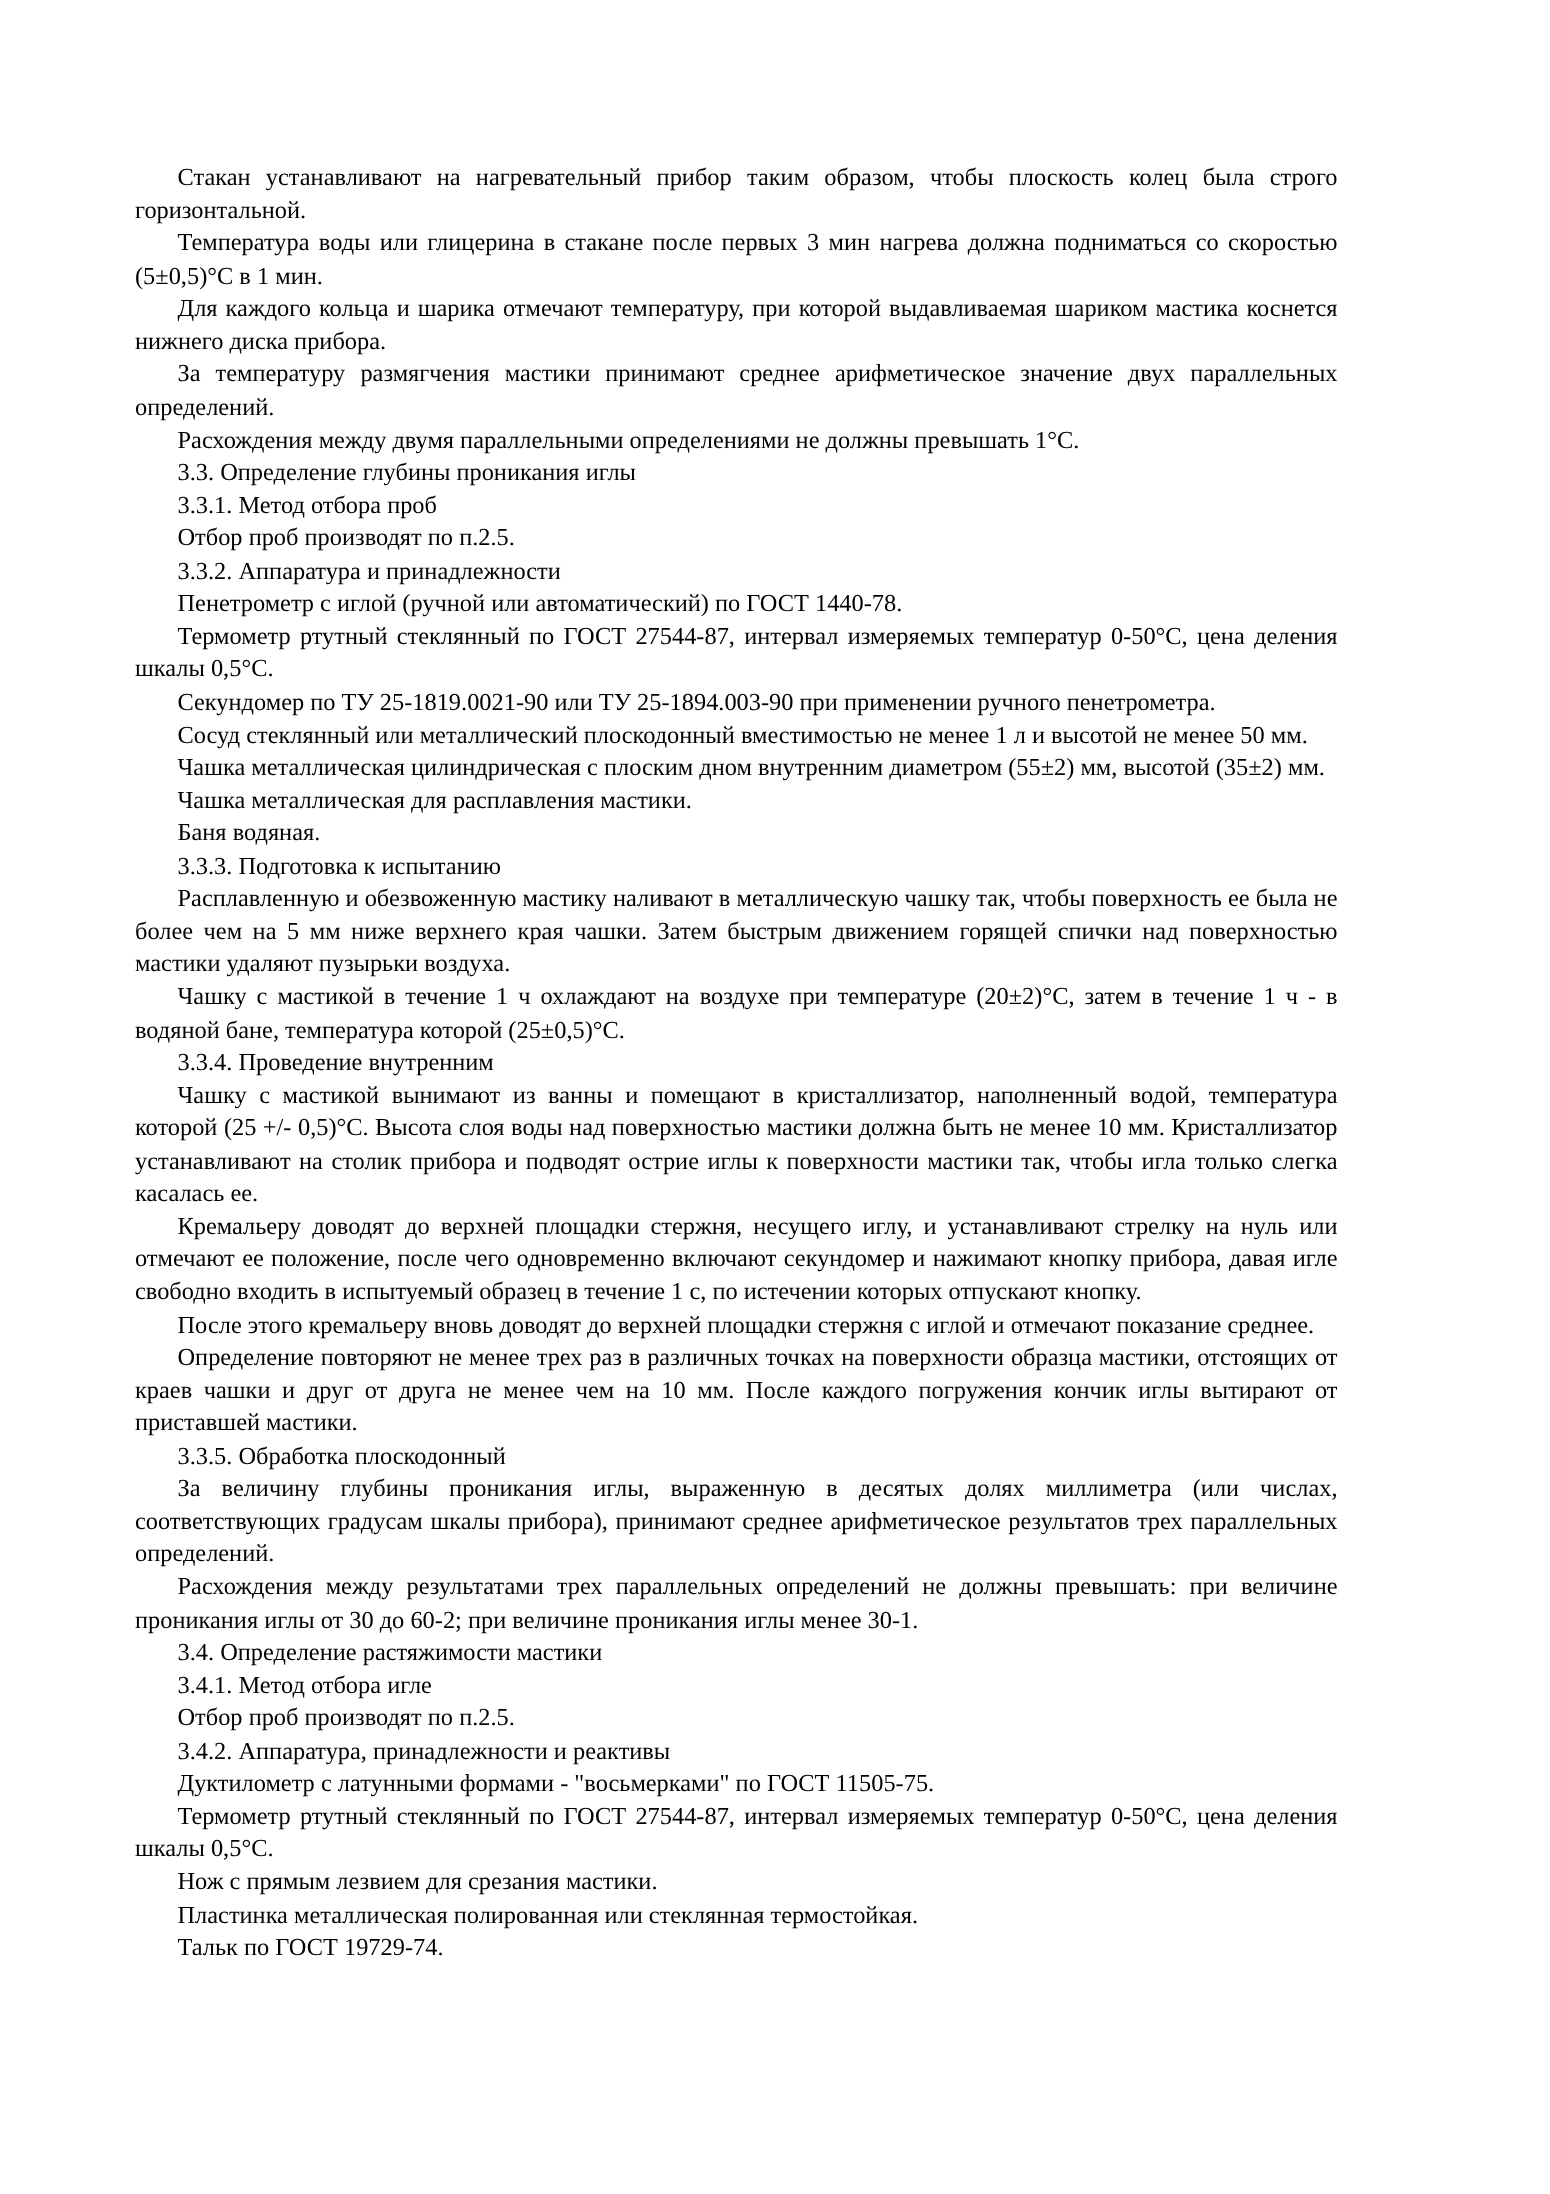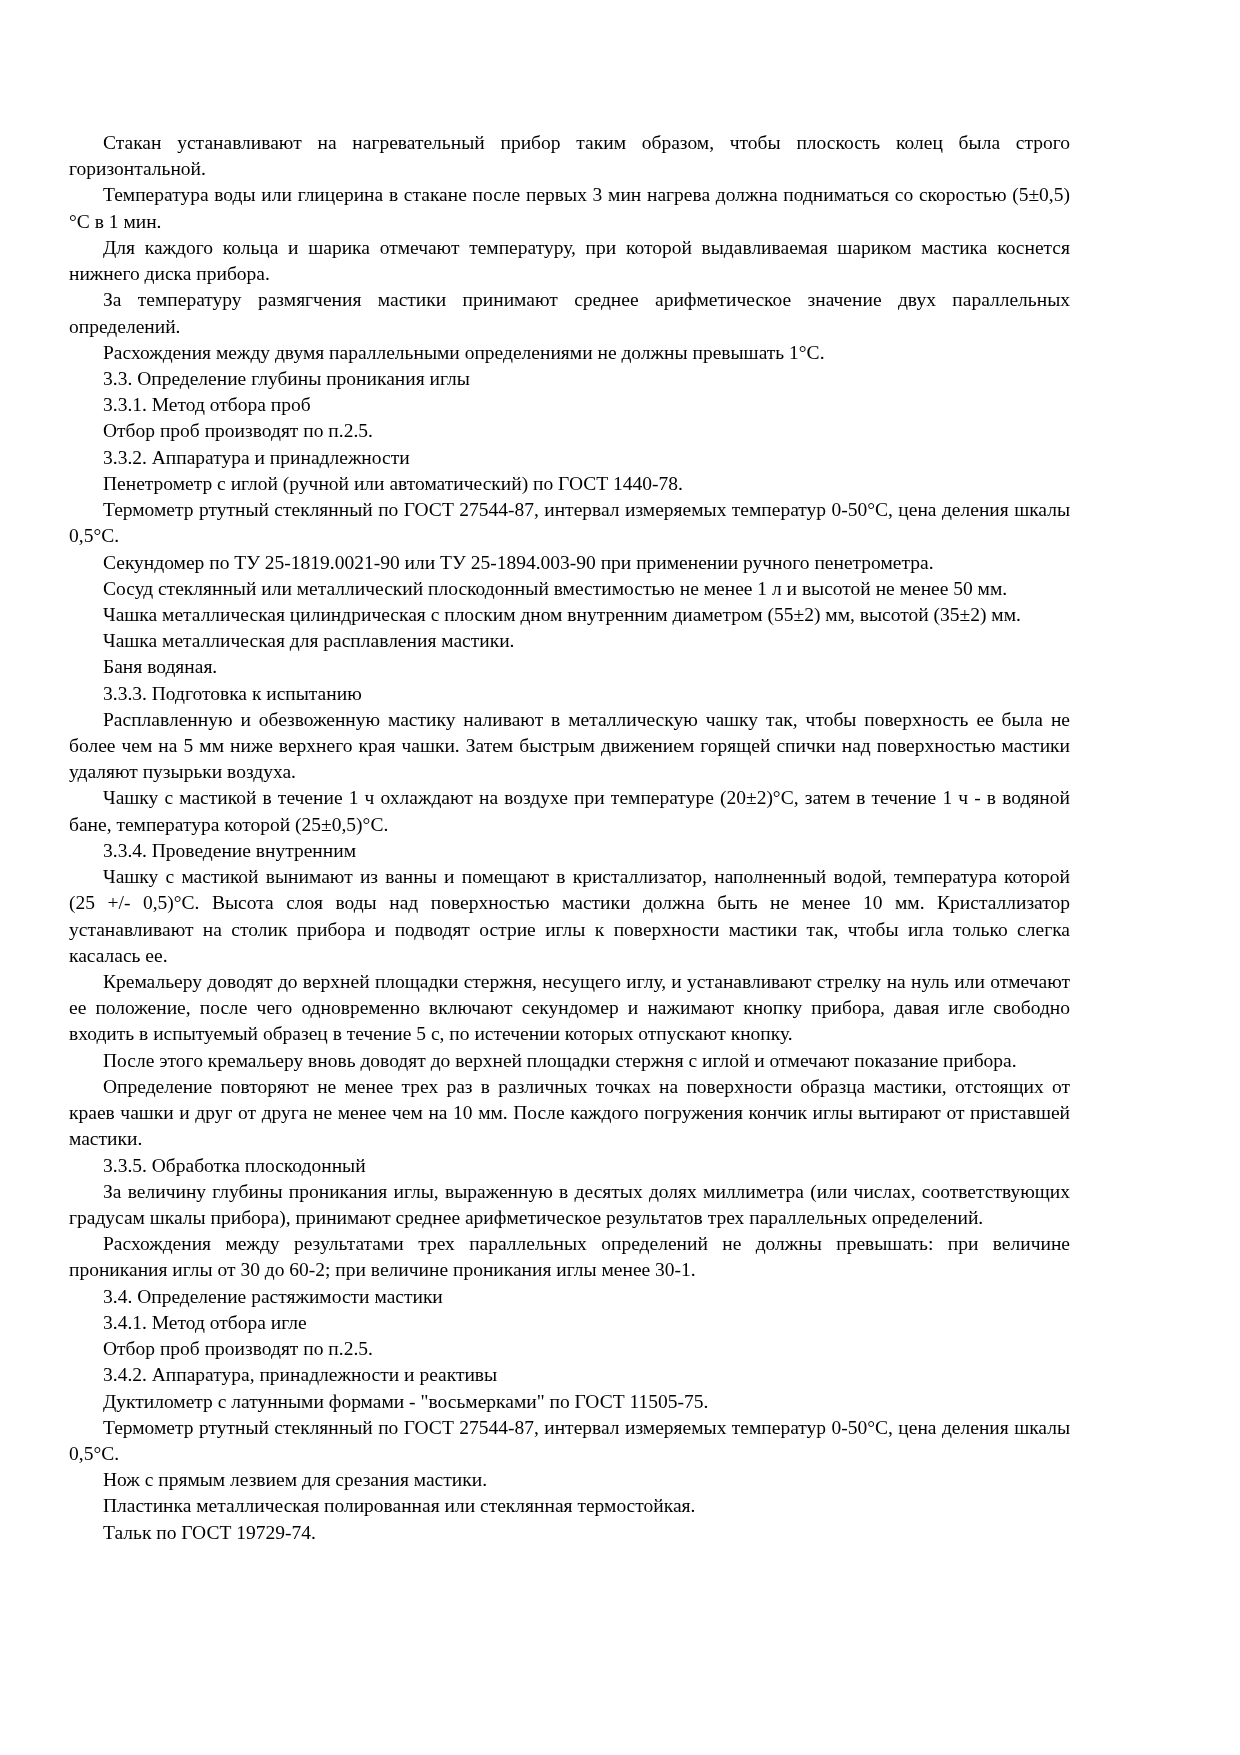--- a/index.html
+++ b/index.html
@@ -10,21 +10,21 @@
   body {
     width: 1240px;
     height: 1755px;
     font-family: "Liberation Serif", "DejaVu Serif", serif;
     color: #000000;
   }
   .page {
     box-sizing: border-box;
     width: 1240px;
     height: 1755px;
-    padding: 130px 170px 0 69px;
+    padding: 130px 170px 0 108px;
     background: #ffffff;
   }
   .doc-body {
     font-size: 19.5px;
     line-height: 1.345;
     text-align: justify;
     text-justify: inter-word;
     hyphens: none;
   }
   p.para {
@@ -53,22 +53,22 @@
     <p class="para">Секундомер по ТУ 25-1819.0021-90 или ТУ 25-1894.003-90 при применении ручного пенетрометра.</p>
     <p class="para">Сосуд стеклянный или металлический плоскодонный вместимостью не менее 1 л и высотой не менее 50 мм.</p>
     <p class="para">Чашка металлическая цилиндрическая с плоским дном внутренним диаметром (55±2) мм, высотой (35±2) мм.</p>
     <p class="para">Чашка металлическая для расплавления мастики.</p>
     <p class="para">Баня водяная.</p>
     <p class="para">3.3.3. Подготовка к испытанию</p>
     <p class="para">Расплавленную и обезвоженную мастику наливают в металлическую чашку так, чтобы поверхность ее была не более чем на 5 мм ниже верхнего края чашки. Затем быстрым движением горящей спички над поверхностью мастики удаляют пузырьки воздуха.</p>
     <p class="para">Чашку с мастикой в течение 1 ч охлаждают на воздухе при температуре (20±2)°С, затем в течение 1 ч - в водяной бане, температура которой (25±0,5)°С.</p>
     <p class="para">3.3.4. Проведение внутренним</p>
     <p class="para">Чашку с мастикой вынимают из ванны и помещают в кристаллизатор, наполненный водой, температура которой (25 +/- 0,5)°С. Высота слоя воды над поверхностью мастики должна быть не менее 10 мм. Кристаллизатор устанавливают на столик прибора и подводят острие иглы к поверхности мастики так, чтобы игла только слегка касалась ее.</p>
-    <p class="para">Кремальеру доводят до верхней площадки стержня, несущего иглу, и устанавливают стрелку на нуль или отмечают ее положение, после чего одновременно включают секундомер и нажимают кнопку прибора, давая игле свободно входить в испытуемый образец в течение 5 с, по истечении которых отпускают кнопку.</p>
-    <p class="para">После этого кремальеру вновь доводят до верхней площадки стержня с иглой и отмечают показание прибора.</p>
+    <p class="para">Кремальеру доводят до верхней площадки стержня, несущего иглу, и устанавливают стрелку на нуль или отмечают ее положение, после чего одновременно включают секундомер и нажимают кнопку прибора, давая игле свободно входить в испытуемый образец в течение 1 с, по истечении которых отпускают кнопку.</p>
+    <p class="para">После этого кремальеру вновь доводят до верхней площадки стержня с иглой и отмечают показание среднее.</p>
     <p class="para">Определение повторяют не менее трех раз в различных точках на поверхности образца мастики, отстоящих от краев чашки и друг от друга не менее чем на 10 мм. После каждого погружения кончик иглы вытирают от приставшей мастики.</p>
     <p class="para">3.3.5. Обработка плоскодонный</p>
     <p class="para">За величину глубины проникания иглы, выраженную в десятых долях миллиметра (или числах, соответствующих градусам шкалы прибора), принимают среднее арифметическое результатов трех параллельных определений.</p>
     <p class="para">Расхождения между результатами трех параллельных определений не должны превышать: при величине проникания иглы от 30 до 60-2; при величине проникания иглы менее 30-1.</p>
     <p class="para">3.4. Определение растяжимости мастики</p>
     <p class="para">3.4.1. Метод отбора игле</p>
     <p class="para">Отбор проб производят по п.2.5.</p>
     <p class="para">3.4.2. Аппаратура, принадлежности и реактивы</p>
     <p class="para">Дуктилометр с латунными формами - "восьмерками" по ГОСТ 11505-75.</p>
     <p class="para">Термометр ртутный стеклянный по ГОСТ 27544-87, интервал измеряемых температур 0-50°С, цена деления шкалы 0,5°С.</p>

